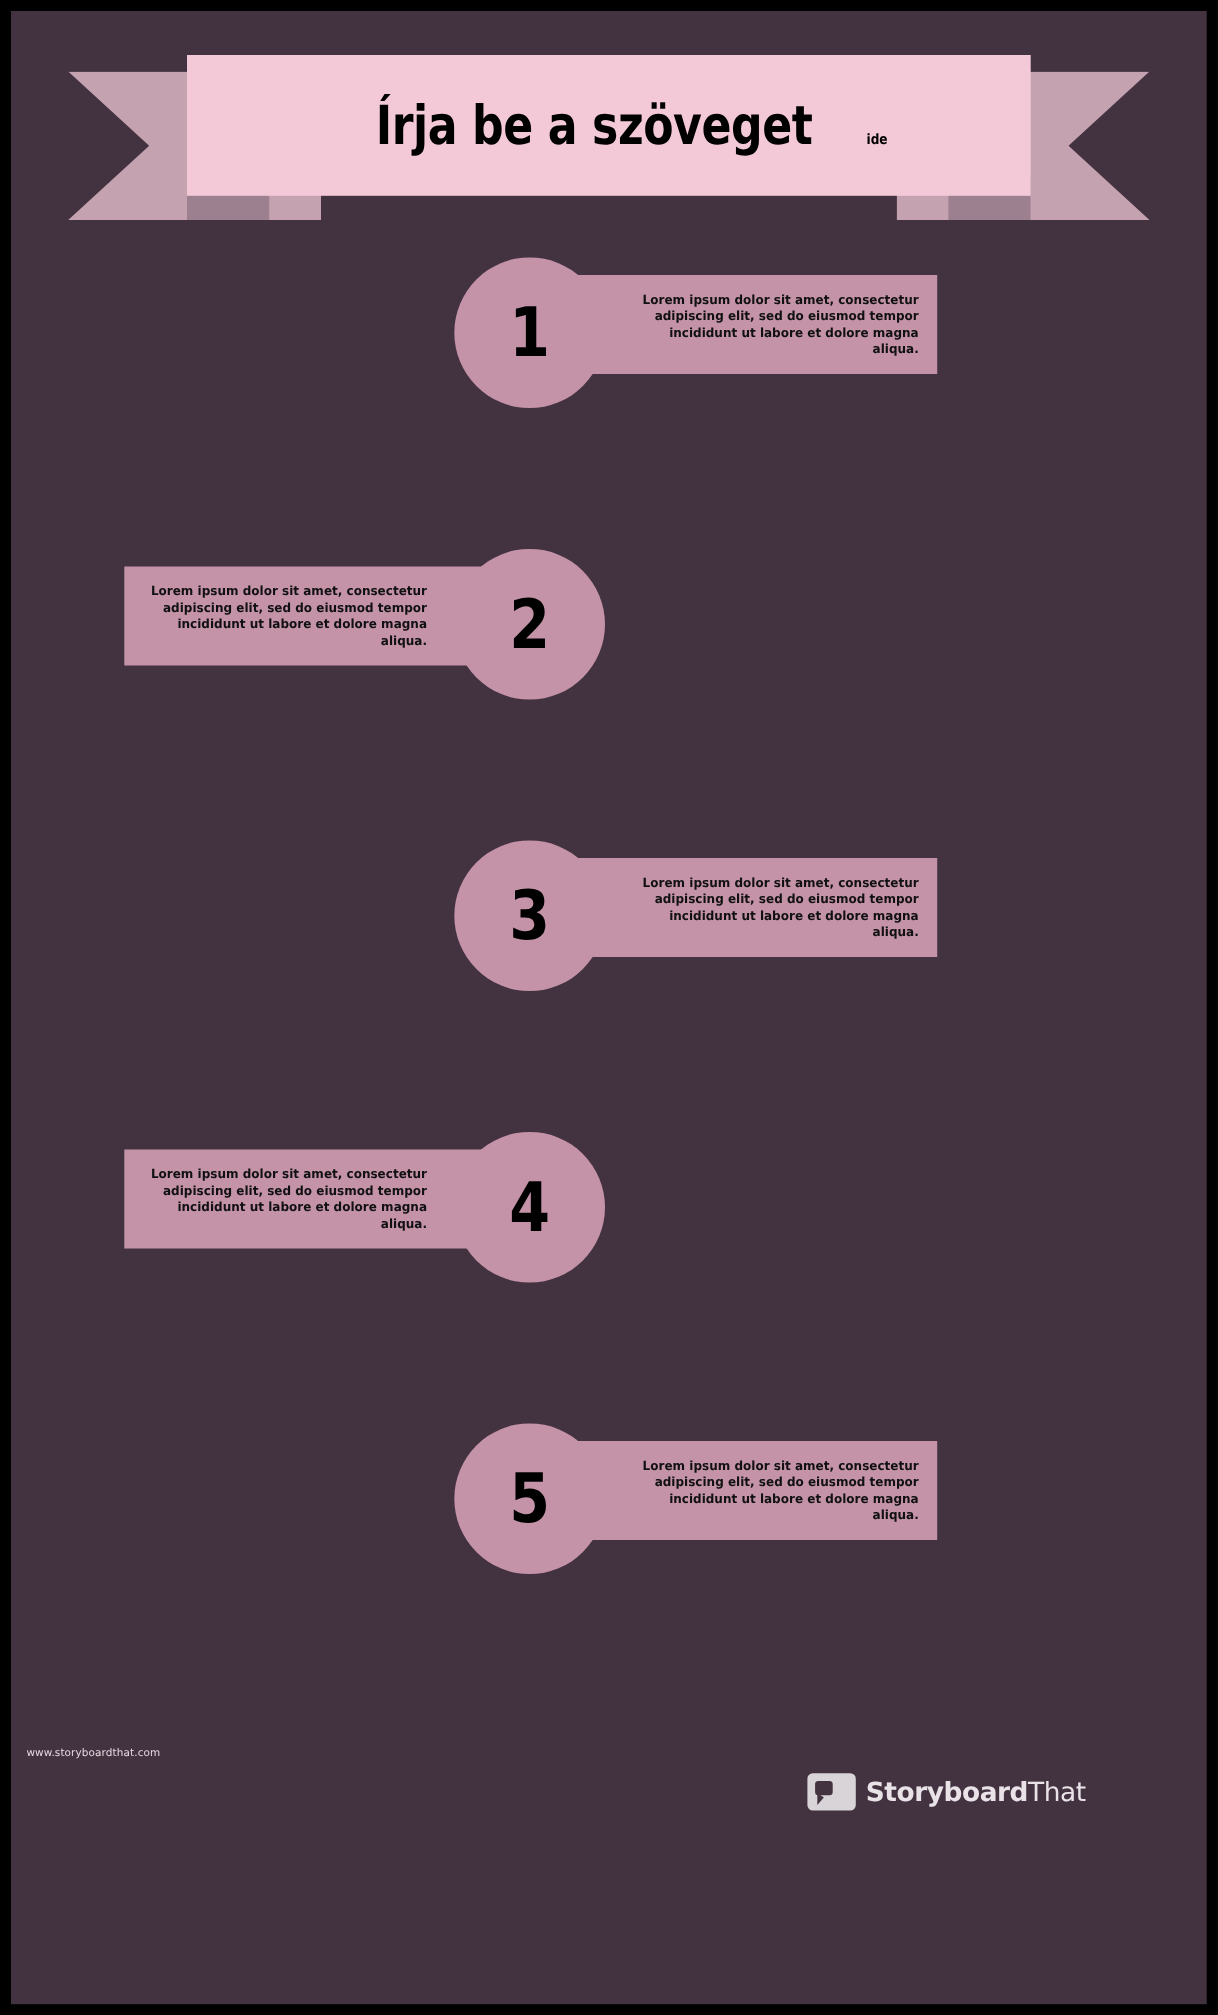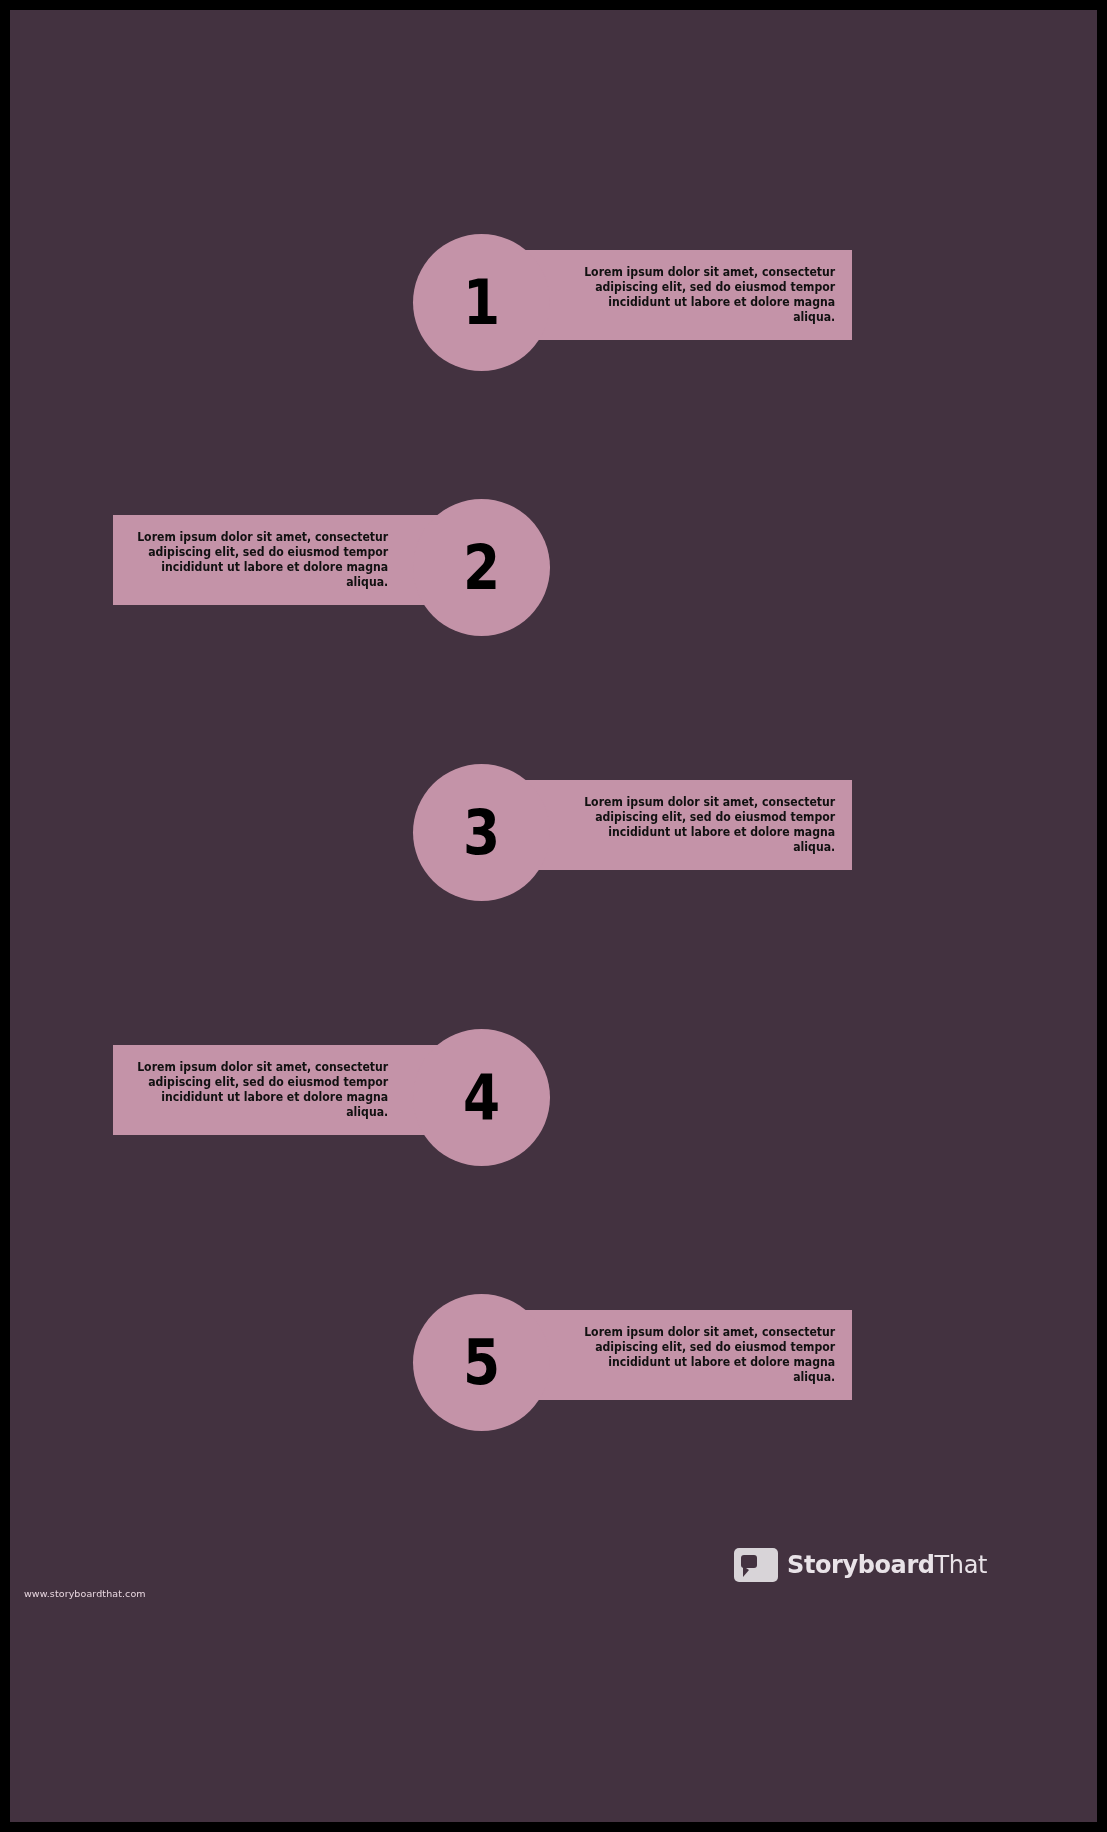--- a/index.html
+++ b/index.html
@@ -103,21 +103,21 @@
   
   #footer-url{
     position:absolute;left:14px;top:1578px;
     font-family:"DejaVu Sans", sans-serif;
     font-weight:normal;
     font-size:9.5px;
     color:#e9d7e0;
     letter-spacing:0.1px;
   }
   #footer-logo{
-    position:absolute;left:724px;top:1538px;
+    position:absolute;left:724px;top:1602px;
     display:flex;align-items:center;gap:9px;
   }
   #logo-mark{
     width:44px;height:34px;border-radius:5px;
     background:#d8d4d8;position:relative;flex:0 0 auto;
   }
   #logo-mark:before{
     content:"";position:absolute;left:7px;top:7px;
     width:16px;height:13px;border-radius:3px;background:#433240;
   }
@@ -131,20 +131,33 @@
     font-weight:bold;font-size:24px;color:#e9e3e8;
     letter-spacing:-0.4px;white-space:nowrap;
   }
   #logo-text .thin{font-weight:normal;}
 </style>
 </head>
 <body>
 
 <div id="poster">
 
+  <div id="banner-wrap">
+    <div class="ribbon-tail left"></div>
+    <div class="ribbon-tail right"></div>
+    <div class="ribbon-fold left"></div>
+    <div class="ribbon-fold right"></div>
+
+    <div id="banner">
+      <div id="banner-inner">
+        <span id="poster-title">Írja be a szöveget</span>
+        <span id="poster-title-suffix">ide</span>
+      </div>
+    </div>
+  </div>
 
   <div id="spine-wide"></div>
   <div id="spine-narrow"></div>
 
   <div class="step" style="top:240px;">
     <div class="step-box right"></div>
     <div class="step-text right">Lorem ipsum dolor sit amet, consectetur adipiscing elit, sed do eiusmod tempor incididunt ut labore et dolore magna aliqua.</div>
     <div class="step-circle" style="top:-16px;">
       <span class="step-num">1</span>
     </div>

